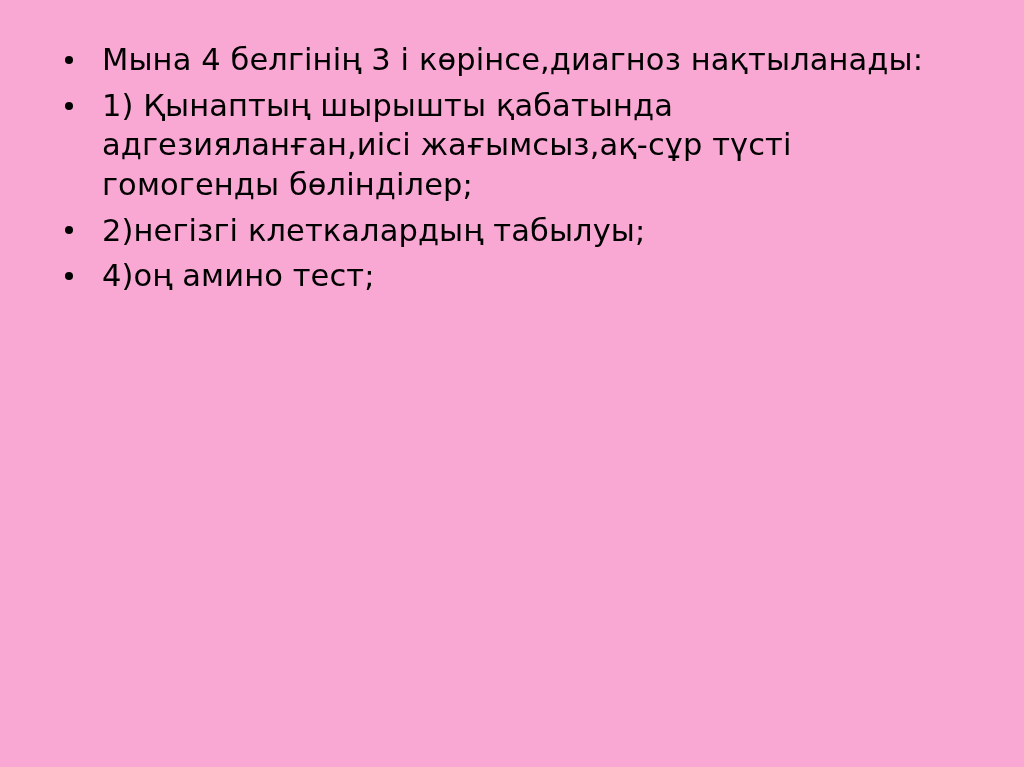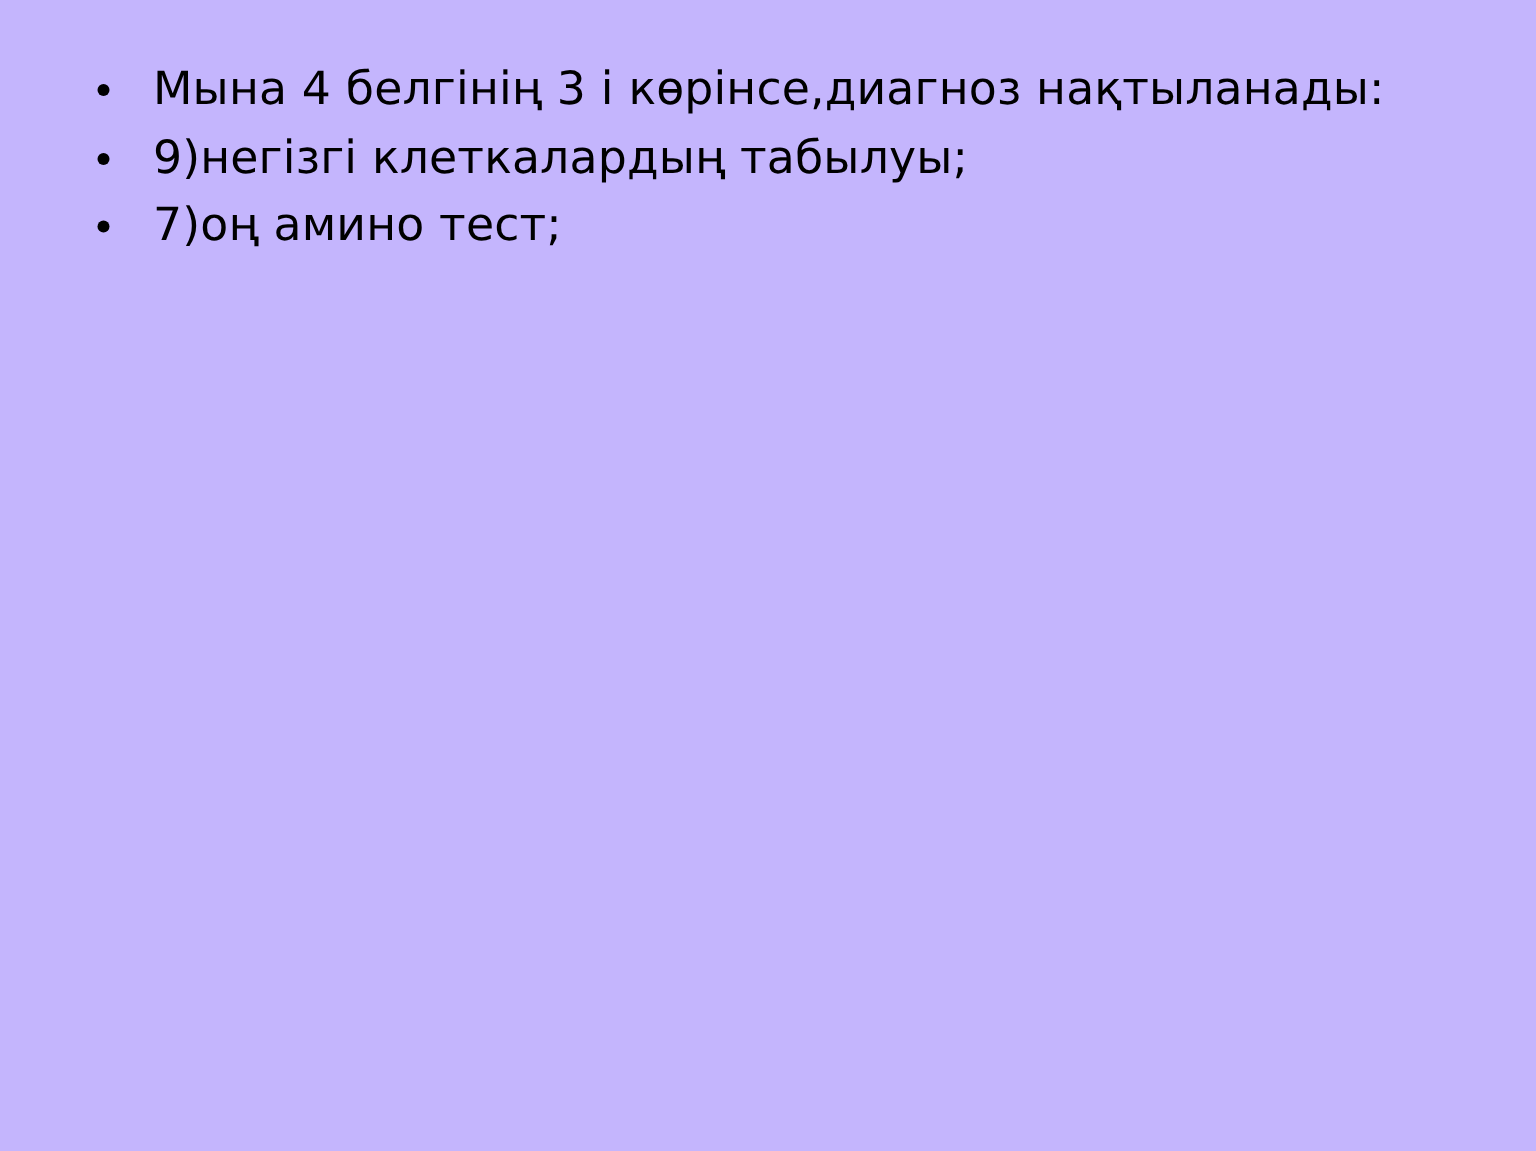--- a/index.html
+++ b/index.html
@@ -11,21 +11,21 @@
     height: 767px;
     background: #ffffff;
     font-family: "DejaVu Sans", sans-serif;
     color: #000000;
     overflow: hidden;
   }
   .slide {
     position: relative;
     width: 1024px;
     height: 767px;
-    background: #c4b5fd;
+    background: #f9a8d4;
     box-sizing: border-box;
   }
   .content-block {
     position: absolute;
     left: 56px;
     top: 40px;
     width: 910px;
   }
   ul.bullet-list {
     list-style: none;
@@ -61,21 +61,25 @@
 
 <div class="slide">
   <div class="content-block">
     <ul class="bullet-list">
       <li>
         <span class="bullet-dot"></span>
         <span class="li-text">Мына 4 белгінің 3 і көрінсе,диагноз нақтыланады:</span>
       </li>
       <li>
         <span class="bullet-dot"></span>
-        <span class="li-text">9)негізгі клеткалардың табылуы;</span>
+        <span class="li-text">1) Қынаптың шырышты қабатында адгезияланған,иісі жағымсыз,ақ-сұр түсті гомогенды бөлінділер;</span>
       </li>
       <li>
         <span class="bullet-dot"></span>
-        <span class="li-text">7)оң амино тест;</span>
+        <span class="li-text">2)негізгі клеткалардың табылуы;</span>
+      </li>
+      <li>
+        <span class="bullet-dot"></span>
+        <span class="li-text">4)оң амино тест;</span>
       </li>
     </ul>
   </div>
 </div>
 
 </body></html>

